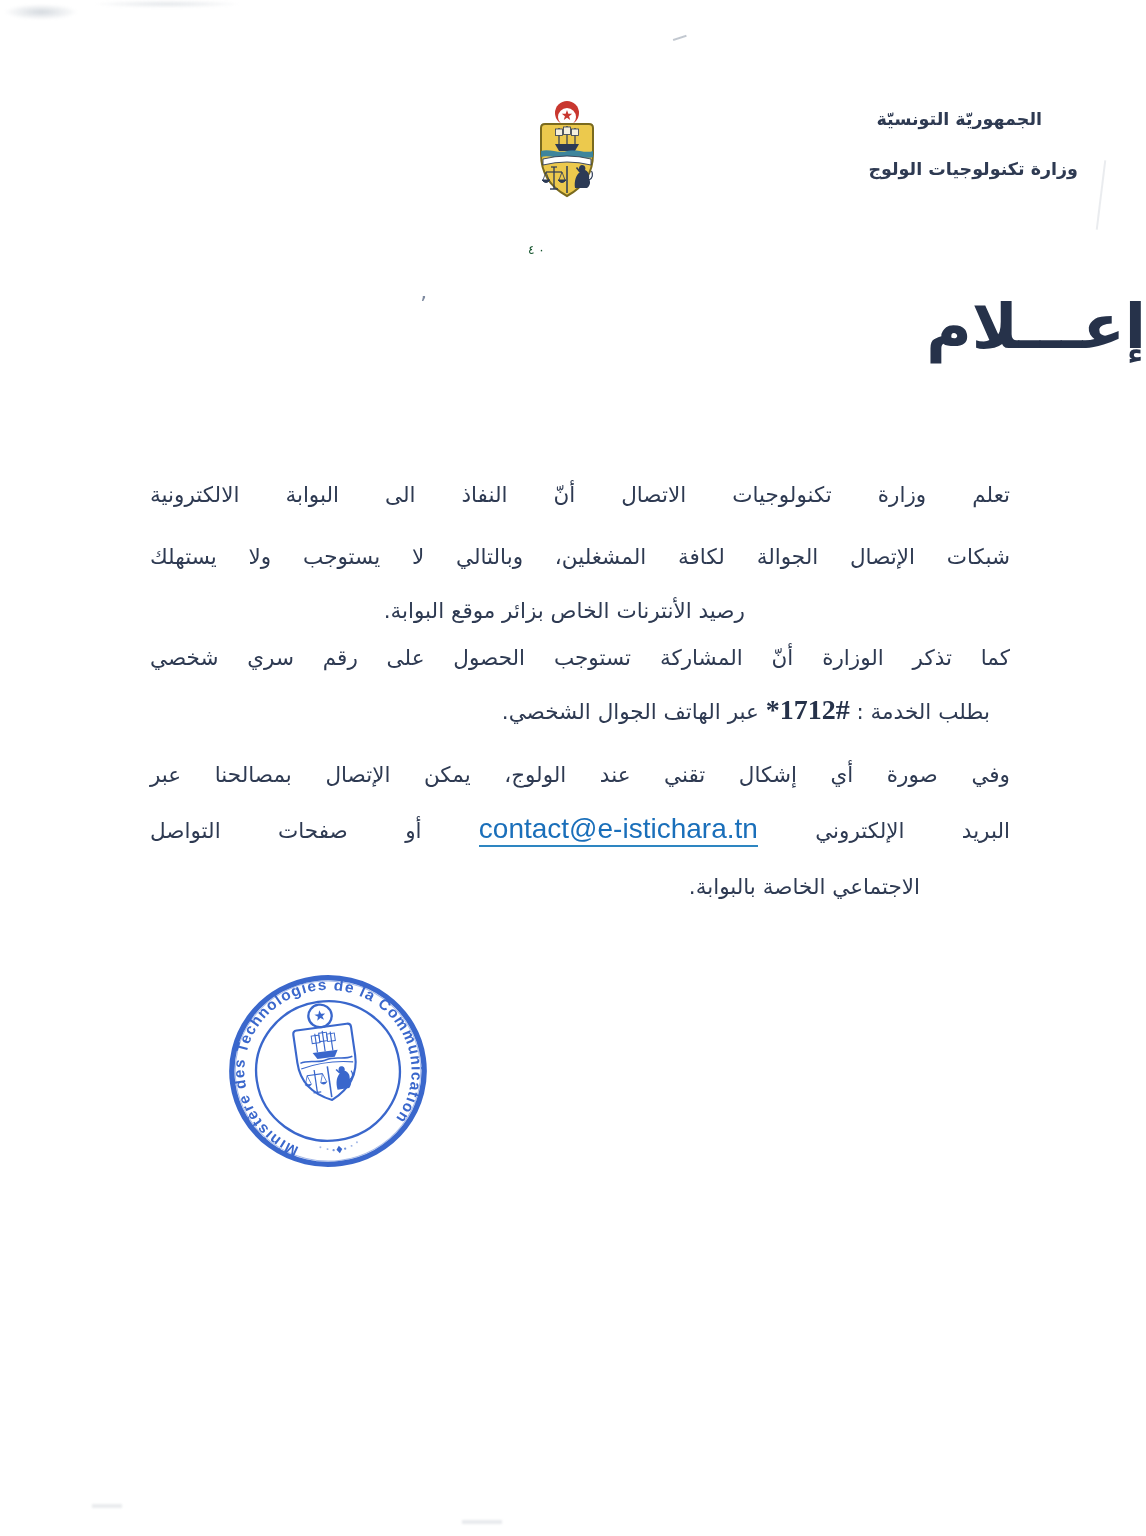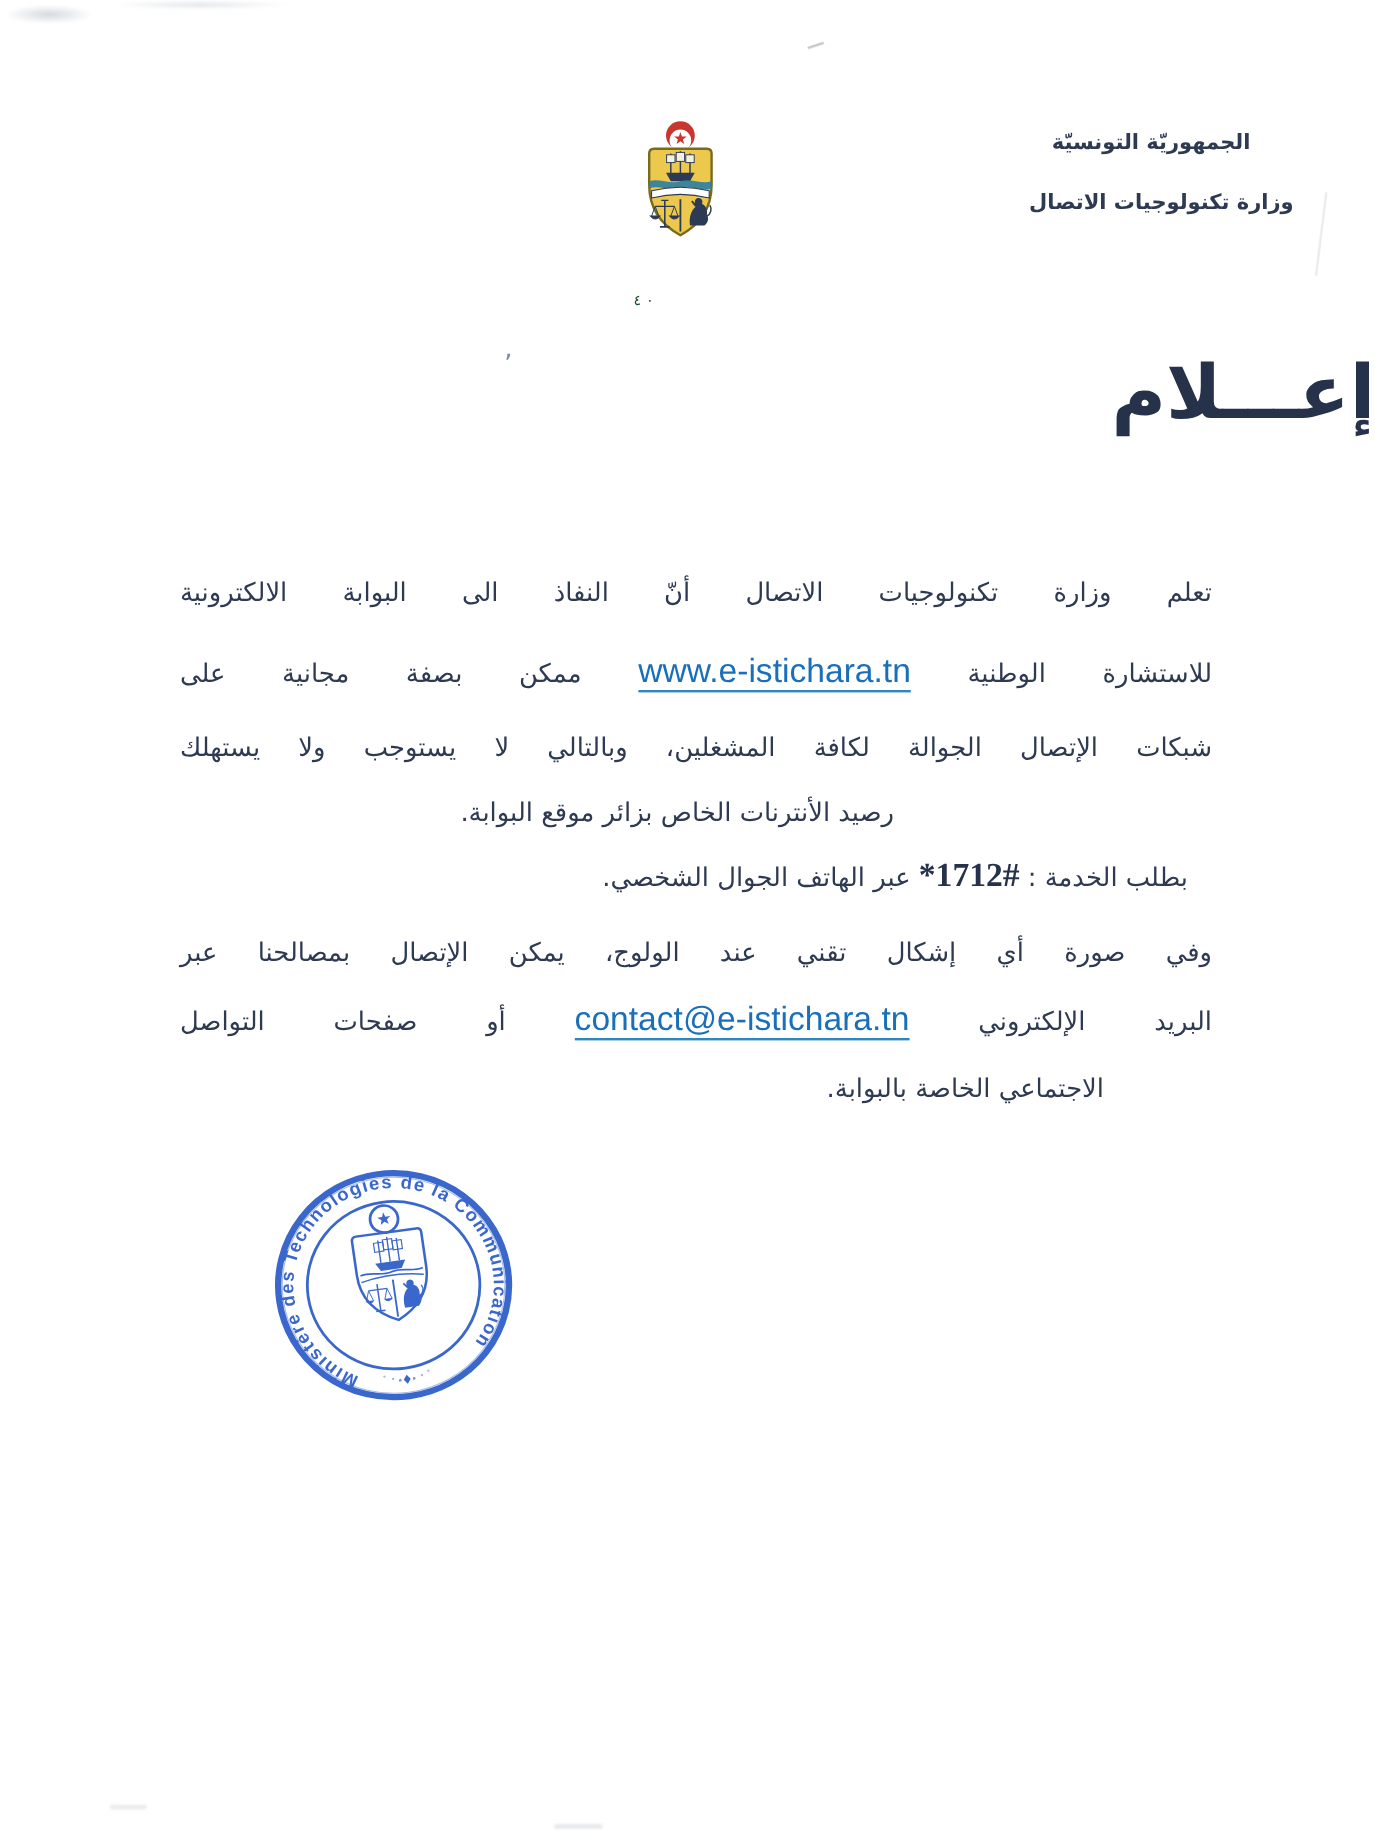--- a/index.html
+++ b/index.html
@@ -102,21 +102,21 @@
   .a7{left:92px;top:1504px;width:30px;height:4px;background:rgba(150,160,172,.2);filter:blur(1px);}
   .a8{left:462px;top:1520px;width:40px;height:4px;background:rgba(150,160,172,.22);filter:blur(1px);}
 </style>
 </head>
 <body>
 
 <div class="page">
 
   <div class="header-block">
     <div class="header-line1">الجمهوريّة التونسيّة</div>
-    <div class="header-line2">وزارة تكنولوجيات الاتصال</div>
+    <div class="header-line2">وزارة تكنولوجيات الولوج</div>
   </div>
 
   <svg class="emblem" width="72" height="112" viewBox="0 0 72 112">
 
     <g>
       <circle cx="36" cy="17" r="12" fill="#c8372f"></circle>
       <circle cx="36" cy="21" r="9" fill="#ffffff"></circle>
       <polygon fill="#c8372f" points="36,14 37.3,17.7 41.2,17.8 38.1,20.2 39.2,23.9 36,21.7 32.8,23.9 33.9,20.2 30.8,17.8 34.7,17.7"></polygon>
     </g>
 
@@ -157,27 +157,23 @@
         <path d="M49,76 L45.5,71.5" stroke="#2c3a55" stroke-width="1.6" fill="none"></path>
         <path d="M58,84 C61.5,82.5 62.5,78 60.5,75" stroke="#2c3a55" stroke-width="1.2" fill="none"></path>
       </g>
     </g>
   </svg>
 
   <div class="doc-title">إعـــلام</div>
 
   <div class="doc-body">
     <div class="line just l1">تعلم وزارة تكنولوجيات الاتصال أنّ النفاذ الى البوابة الالكترونية</div>
-    <div class="line just l2">
-      <span>للاستشارة الوطنية</span>
-      <span class="weblink" dir="ltr">www.e-istichara.tn</span>
-      <span>ممكن بصفة مجانية على</span>
-    </div>
     <div class="line just l3">شبكات الإتصال الجوالة لكافة المشغلين، وبالتالي لا يستوجب ولا يستهلك</div>
     <div class="line right l4">رصيد الأنترنات الخاص بزائر موقع البوابة.</div>
+    <div class="line just l5">كما تذكر الوزارة أنّ المشاركة تستوجب الحصول على رقم سري شخصي</div>
     <div class="line right l6">
       <span>بطلب الخدمة :</span>
       <span class="ussd" dir="ltr">*1712#</span>
       <span>عبر الهاتف الجوال الشخصي.</span>
     </div>
     <div class="line just l7">وفي صورة أي إشكال تقني عند الولوج، يمكن الإتصال بمصالحنا عبر</div>
     <div class="line just l8">
       <span>البريد الإلكتروني</span>
       <span class="weblink" dir="ltr">contact@e-istichara.tn</span>
       <span>أو صفحات التواصل</span>

